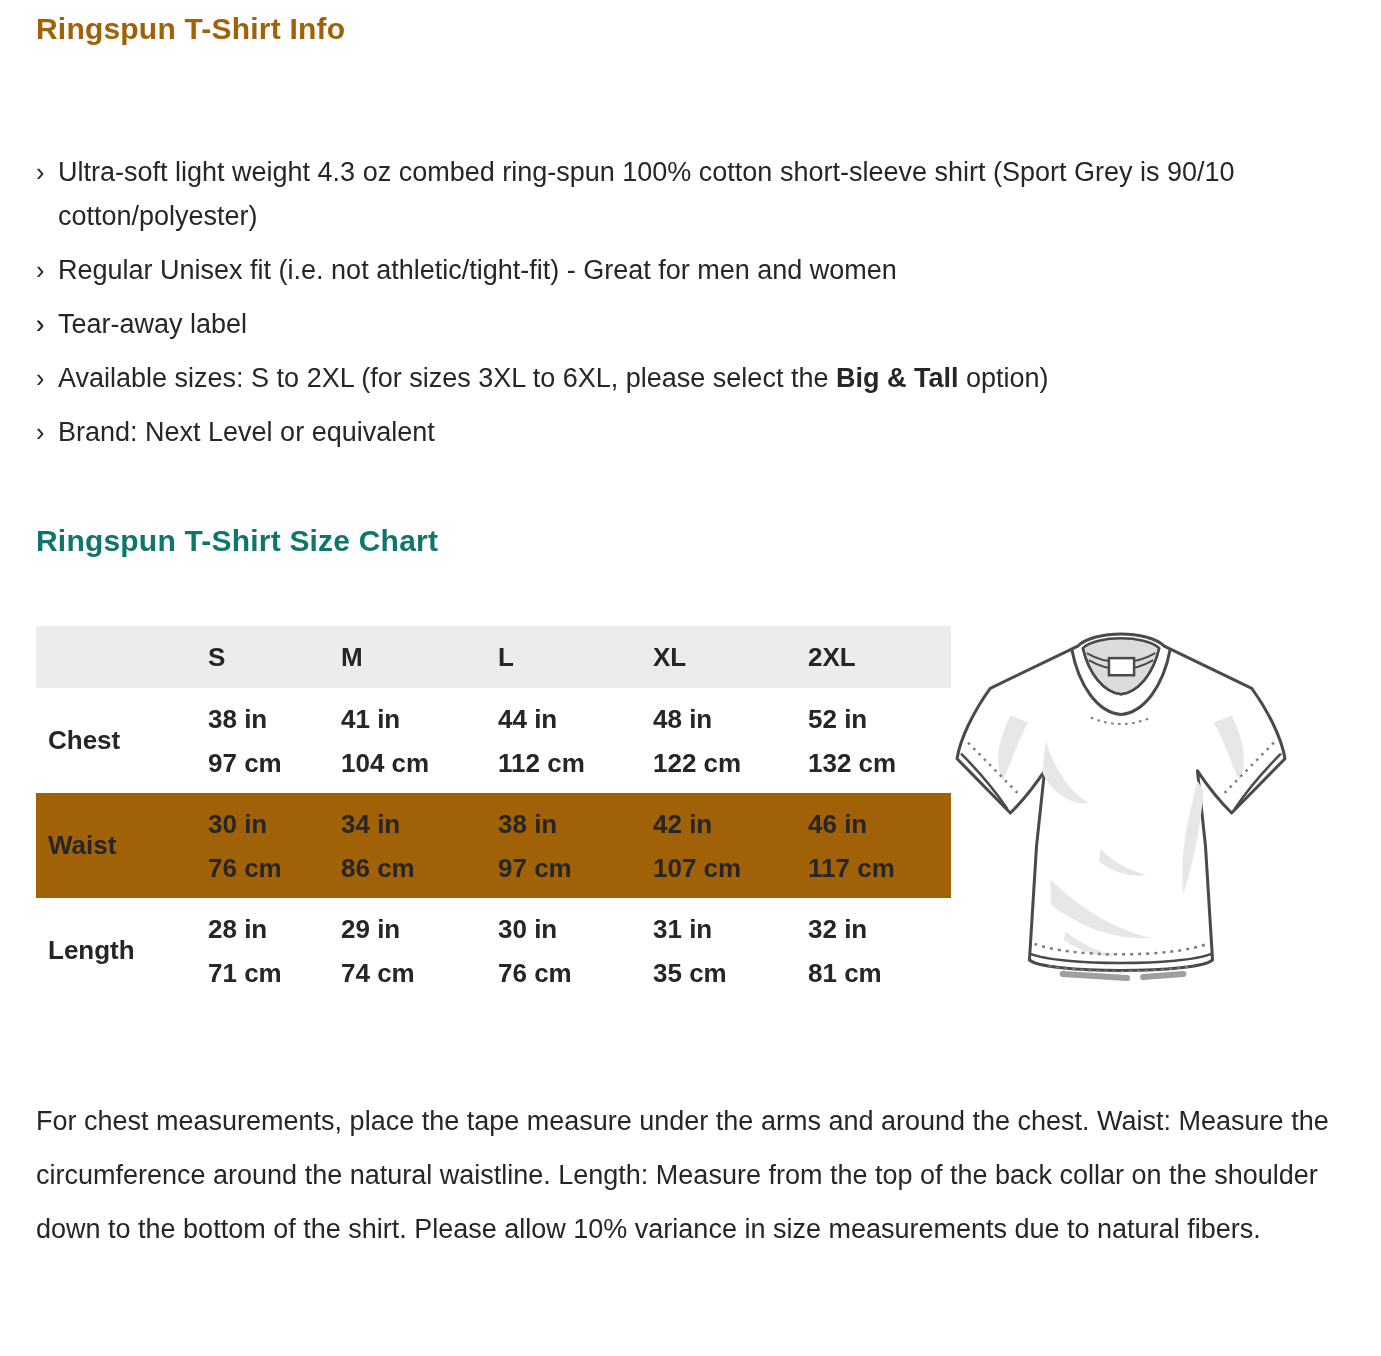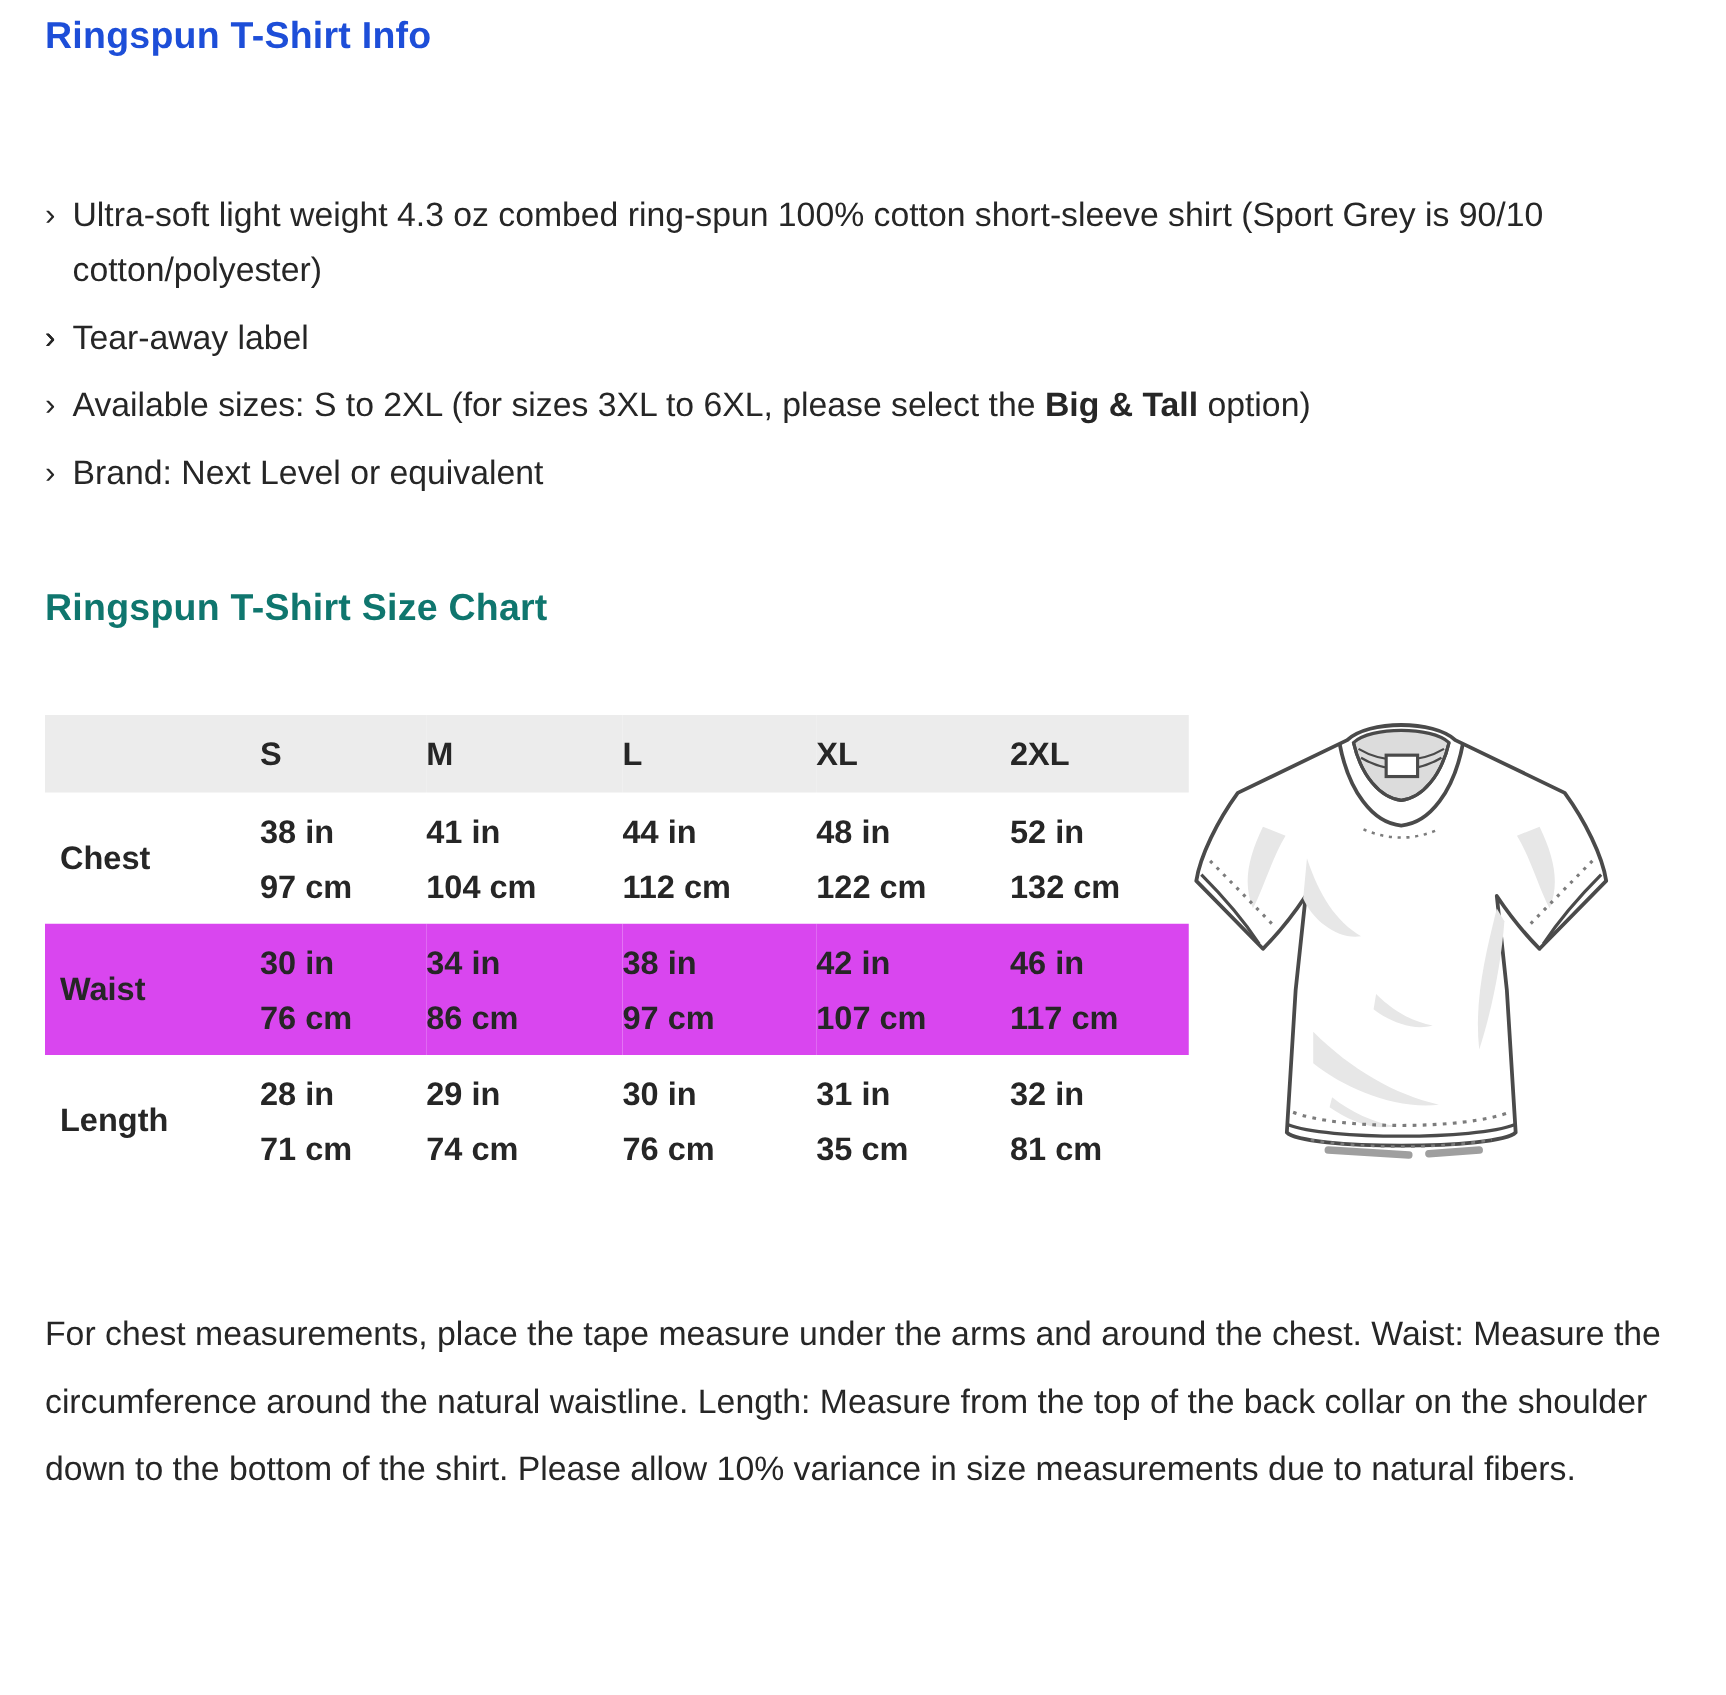--- a/index.html
+++ b/index.html
@@ -9,21 +9,21 @@
     width: 1381px;
     min-height: 1356px;
     font-family: "Liberation Sans", "DejaVu Sans", sans-serif;
     color: #262626;
   }
   .content { padding: 0 36px; }
 
   h1.page-heading {
     font-size: 30px;
     font-weight: bold;
-    color: #1d4ed8;
+    color: #a16207;
     margin: 12px 0 0 0;
     letter-spacing: 0.2px;
   }
 
   ul.feature-list {
     list-style: none;
     margin: 104px 0 0 0;
     padding: 0;
     max-width: 1310px;
   }
@@ -68,21 +68,21 @@
     vertical-align: middle;
     padding: 0;
     border: none;
     font-size: 26px;
     color: #262626;
     font-weight: bold;
   }
   table.size-table thead tr { height: 62px; background: #ececec; }
   table.size-table thead th { font-weight: bold; }
   table.size-table tbody tr { height: 105px; }
-  table.size-table tbody tr.stripe { background: #d946ef; }
+  table.size-table tbody tr.stripe { background: #a16207; }
   table.size-table tbody th {
     font-weight: bold;
     padding-left: 12px;
   }
   .cell-line { line-height: 44px; }
 
   .shirt {
     position: absolute;
     left: 914px;
     top: -8px;
@@ -102,21 +102,21 @@
 
 <div class="content">
 
   <h1 class="page-heading">Ringspun T-Shirt Info</h1>
 
   <ul class="feature-list">
     <li>
       <span class="marker">›</span><span>Ultra-soft light weight 4.3 oz combed ring-spun 100% cotton short-sleeve shirt (Sport Grey is 90/10 cotton/polyester)</span><b></b><span></span>
     </li>
     <li>
-      <span class="marker">›</span><b></b><span></span>
+      <span class="marker">›</span><span>Regular Unisex fit (i.e. not athletic/tight-fit) - Great for men and women</span><b></b><span></span>
     </li>
     <li>
       <span class="marker">›</span><b></b><span></span>
     </li>
     <li>
       <span class="marker">›</span><span>Tear-away label</span><b></b><span></span>
     </li>
     <li>
       <span class="marker">›</span><span>Available sizes: S to 2XL (for sizes 3XL to 6XL, please select the </span><b>Big &amp; Tall</b><span> option)</span>
     </li>

